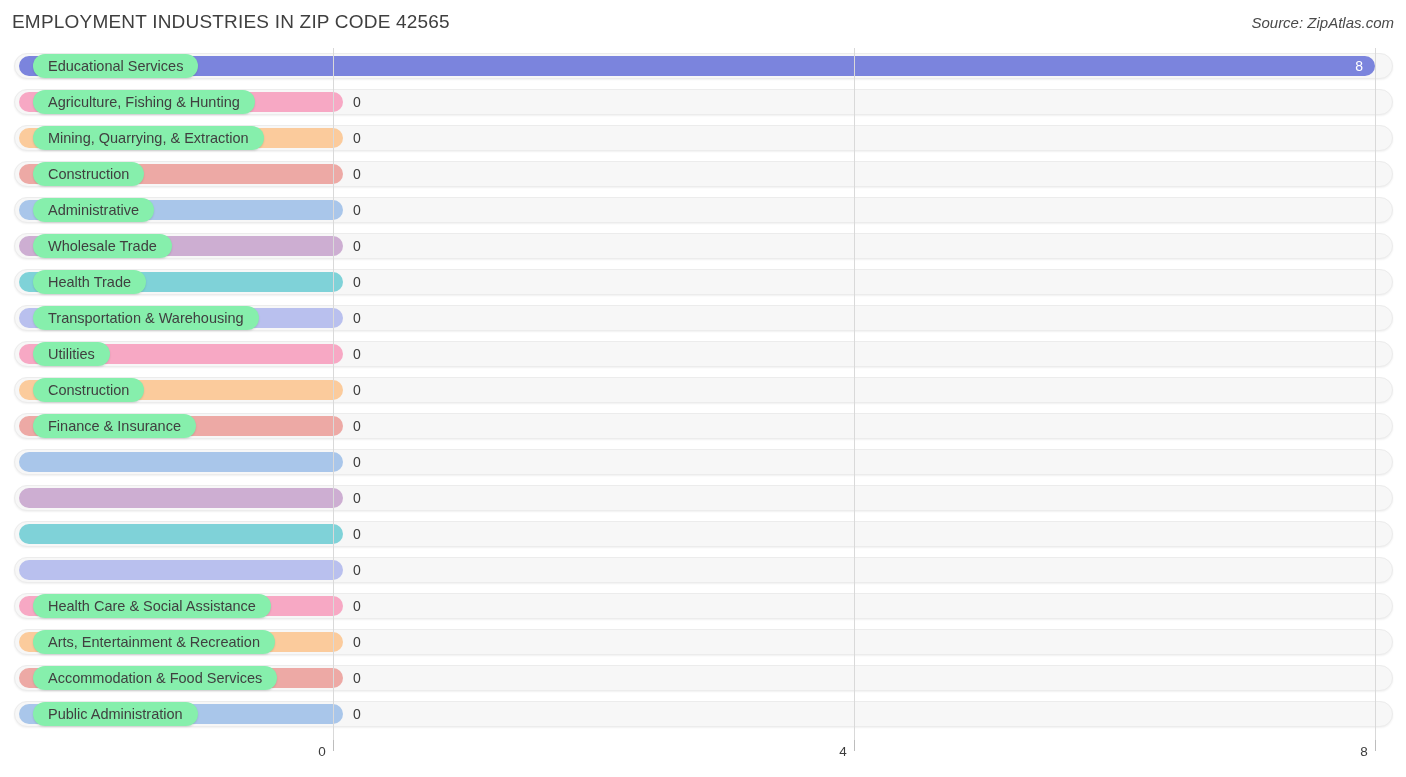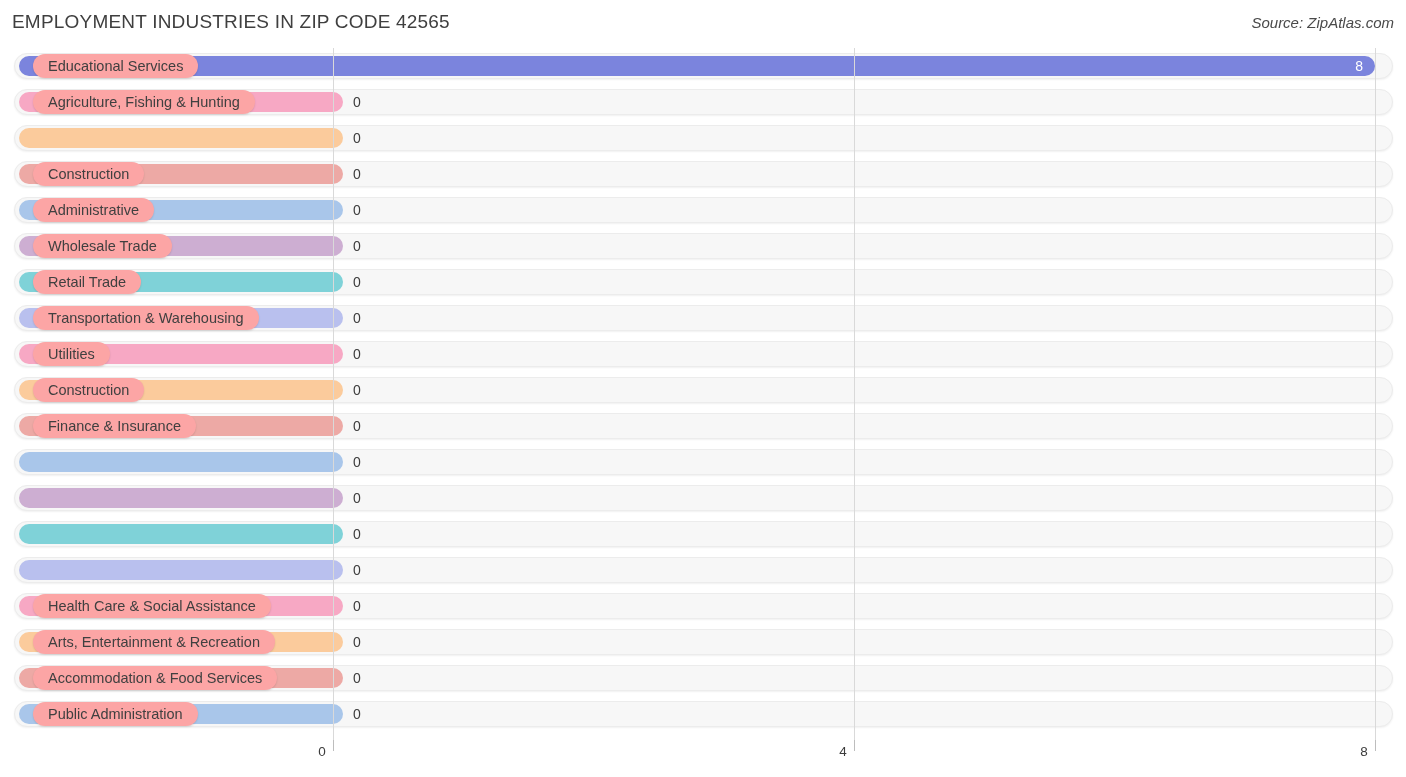--- a/index.html
+++ b/index.html
@@ -99,21 +99,21 @@
     z-index: 2;
   }
   
   .pill {
     position: absolute;
     left: 33px;
     top: 6px;
     height: 24px;
     line-height: 24px;
     padding: 0 15px;
-    background: #fca5a5;
+    background: #86efac;
     border-radius: 12px;
     font-size: 14.5px;
     color: #404040;
     white-space: nowrap;
     z-index: 4;
     box-shadow: 0 1px 2px rgba(0,0,0,0.13);
     text-align: center;
   }
   
   .val-out {
@@ -180,20 +180,21 @@
       </div>
       <div class="row">
         <div class="track"></div>
         <div class="bar" style="width: 324px; background: rgb(247, 168, 196);"></div>
         <div class="pill">Agriculture, Fishing &amp; Hunting</div>
         <div class="val-out" style="left: 353px;">0</div>
       </div>
       <div class="row">
         <div class="track"></div>
         <div class="bar" style="width: 324px; background: rgb(251, 203, 156);"></div>
+        <div class="pill">Mining, Quarrying, &amp; Extraction</div>
         <div class="val-out" style="left: 353px;">0</div>
       </div>
       <div class="row">
         <div class="track"></div>
         <div class="bar" style="width: 324px; background: rgb(237, 169, 165);"></div>
         <div class="pill">Construction</div>
         <div class="val-out" style="left: 353px;">0</div>
       </div>
       <div class="row">
         <div class="track"></div>
@@ -203,21 +204,21 @@
       </div>
       <div class="row">
         <div class="track"></div>
         <div class="bar" style="width: 324px; background: rgb(205, 174, 210);"></div>
         <div class="pill">Wholesale Trade</div>
         <div class="val-out" style="left: 353px;">0</div>
       </div>
       <div class="row">
         <div class="track"></div>
         <div class="bar" style="width: 324px; background: rgb(127, 210, 216);"></div>
-        <div class="pill">Retail Trade</div>
+        <div class="pill">Health Trade</div>
         <div class="val-out" style="left: 353px;">0</div>
       </div>
       <div class="row">
         <div class="track"></div>
         <div class="bar" style="width: 324px; background: rgb(185, 192, 238);"></div>
         <div class="pill">Transportation &amp; Warehousing</div>
         <div class="val-out" style="left: 353px;">0</div>
       </div>
       <div class="row">
         <div class="track"></div>

